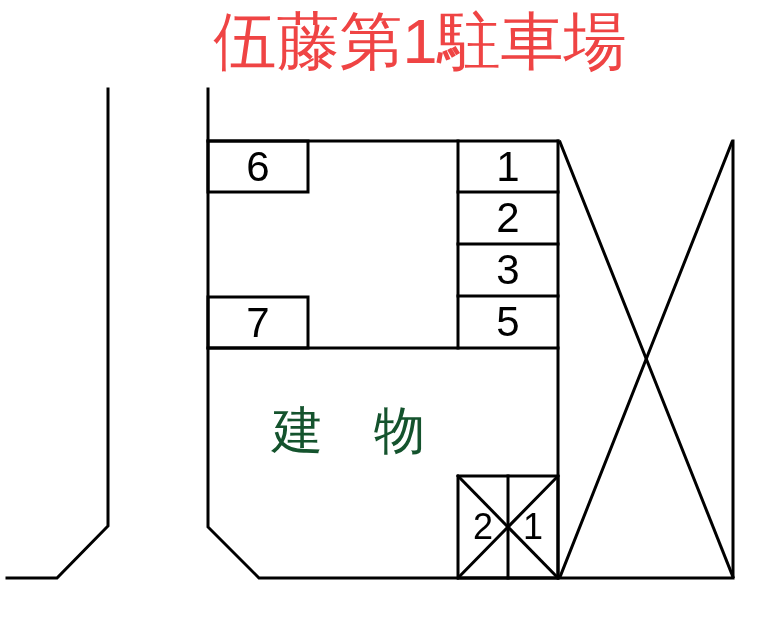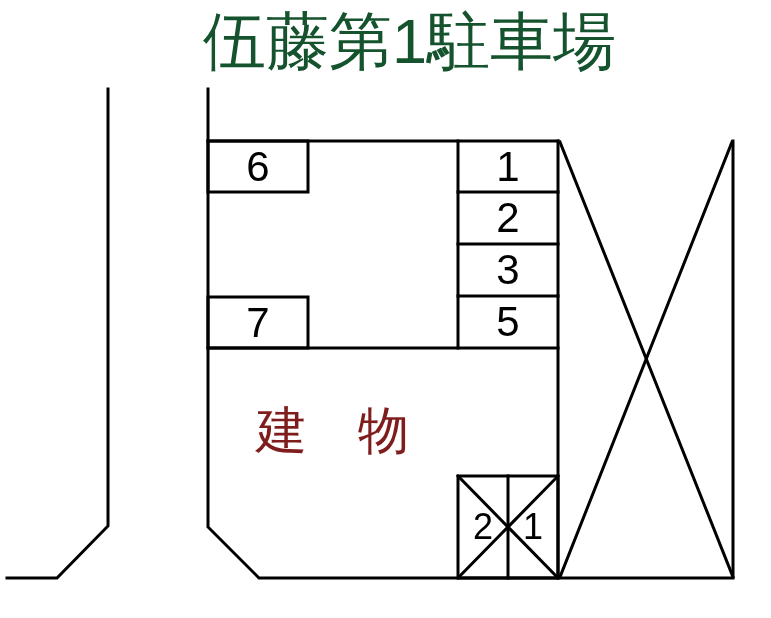--- a/index.html
+++ b/index.html
@@ -15,50 +15,50 @@
   .lines-svg {
     position: absolute;
     left: 0; top: 0;
     width: 771px; height: 618px;
   }
   .diagram-title {
     position: absolute;
     left: 203px;
     top: 8px;
     width: 434px;
-    text-align: left;
+    text-align: center;
     font-size: 63px;
     line-height: 1.05;
     white-space: nowrap;
-    color: #14532d;
+    color: #ef4444;
   }
   .cell {
     position: absolute;
     display: flex;
     align-items: center;
     justify-content: center;
     font-size: 42px;
     color: #000000;
   }
   .cell-s1 { left: 458px; top: 141px; width: 100px; height: 51px; }
   .cell-s2 { left: 458px; top: 192px; width: 100px; height: 52px; }
   .cell-s3 { left: 458px; top: 244px; width: 100px; height: 52px; }
   .cell-s5 { left: 458px; top: 296px; width: 100px; height: 52px; }
   .cell-s6 { left: 208px; top: 141px; width: 100px; height: 51px; }
   .cell-s7 { left: 208px; top: 297px; width: 100px; height: 51px; }
   .cell-x2 { left: 458px; top: 476px; width: 50px; height: 102px; font-size: 36px; }
   .cell-x1 { left: 508px; top: 476px; width: 50px; height: 102px; font-size: 36px; }
   .building-label {
     position: absolute;
-    left: 256px;
+    left: 272px;
     top: 405px;
     font-size: 51px;
     line-height: 1;
     white-space: nowrap;
-    color: #7f1d1d;
+    color: #14532d;
   }
 </style>
 </head>
 <body>
 
 <div class="canvas">
 
   <div class="diagram-title">伍藤第1駐車場</div>
 
   <svg class="lines-svg" viewBox="0 0 771 618" xmlns="http://www.w3.org/2000/svg">

